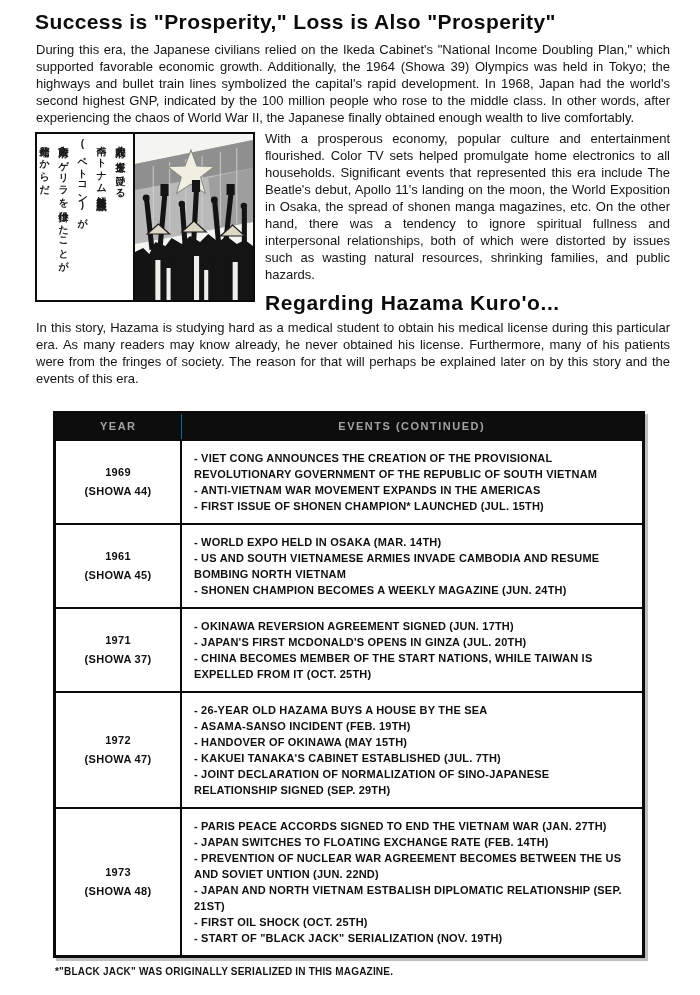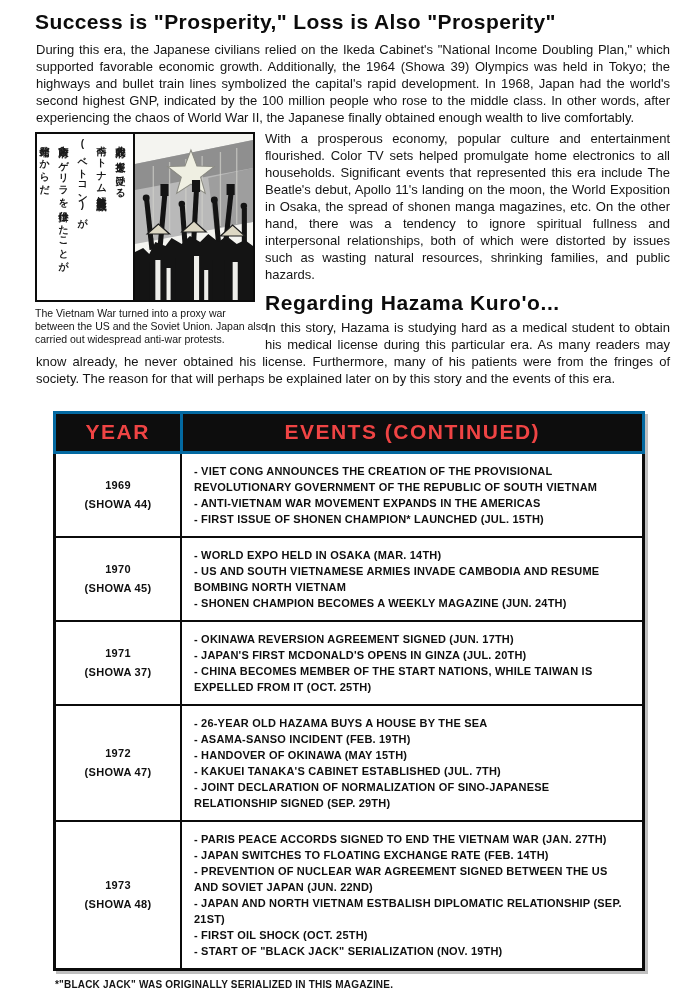--- a/index.html
+++ b/index.html
@@ -46,23 +46,23 @@
   }
   
   .table-wrap { clear:none; margin:24px 0 0 18px; }
   table.era {
     border-collapse:collapse; width:592px;
     border:3px solid #0b0b0b;
     box-shadow:3px 3px 0 rgba(0,0,0,0.25);
     background:#fff;
   }
   table.era thead th {
-    background:#0d0d0d; color:#ef4444;
-    font-size:21px; font-weight:bold; letter-spacing:1.5px;
-    padding:6px 0 7px 0; border:3px solid #0369a1;
+    background:#0d0d0d; color:#a3a3a3;
+    font-size:11px; font-weight:bold; letter-spacing:1.5px;
+    padding:6px 0 7px 0; border:1px solid #0369a1;
   }
   table.era tbody td { border:2px solid #0b0b0b; }
   td.year-cell {
     width:122px; text-align:center; vertical-align:middle;
     font-weight:bold; font-size:11px; line-height:19px;
     letter-spacing:.3px; color:#0f0f0f;
   }
   td.events-cell {
     padding:9px 8px 9px 12px; vertical-align:middle;
     font-weight:bold; font-size:11px; line-height:16px;
@@ -145,21 +145,20 @@
             <g fill="#efefeb">
               <rect x="20" y="126" width="5" height="40"></rect>
               <rect x="58" y="122" width="5" height="44"></rect>
               <rect x="96" y="128" width="5" height="38"></rect>
               <rect x="31" y="134" width="4" height="32"></rect>
               <rect x="68" y="136" width="4" height="30"></rect>
             </g>
           </svg>
         </div>
       </div>
-      <div class="caption">The Vietnam War turned into a proxy war between the US and the Soviet Union. Japan also carried out widespread anti-war protests.</div>
     </div>
 
     <p class="body-text">With a prosperous economy, popular culture and entertainment flourished.  Color TV sets helped promulgate home electronics to all households.  Significant events that represented this era include The Beatle's debut, Apollo 11's landing on the moon, the World Exposition in Osaka, the spread of shonen manga magazines, etc.  On the other hand, there was a tendency to ignore spiritual fullness and interpersonal relationships, both of which were distorted by issues such as wasting natural resources, shrinking families, and public hazards.</p>
 
     <h2 class="section-heading">Regarding Hazama Kuro'o...</h2>
 
     <p class="body-text">In this story, Hazama is studying hard as a medical student to obtain his medical license during this particular era.  As many readers may know already, he never obtained his license.  Furthermore, many of his patients were from the fringes of society. The reason for that will perhaps be explained later on by this story and the events of this era.</p>
   </div>
 
   <div class="table-wrap">
@@ -177,21 +176,21 @@
               <div>(SHOWA 44)</div>
             </td>
             <td class="events-cell">
               <div class="event-line">- VIET CONG ANNOUNCES THE CREATION OF THE PROVISIONAL REVOLUTIONARY GOVERNMENT OF THE REPUBLIC OF SOUTH VIETNAM</div>
               <div class="event-line">- ANTI-VIETNAM WAR MOVEMENT EXPANDS IN THE AMERICAS</div>
               <div class="event-line">- FIRST ISSUE OF SHONEN CHAMPION* LAUNCHED (JUL. 15TH)</div>
             </td>
           </tr>
           <tr>
             <td class="year-cell">
-              <div>1970</div>
+              <div>1961</div>
               <div>(SHOWA 45)</div>
             </td>
             <td class="events-cell">
               <div class="event-line">- WORLD EXPO HELD IN OSAKA (MAR. 14TH)</div>
               <div class="event-line">- US AND SOUTH VIETNAMESE ARMIES INVADE CAMBODIA AND RESUME BOMBING NORTH VIETNAM</div>
               <div class="event-line">- SHONEN CHAMPION BECOMES A WEEKLY MAGAZINE (JUN. 24TH)</div>
             </td>
           </tr>
           <tr>
             <td class="year-cell">
@@ -218,21 +217,21 @@
             </td>
           </tr>
           <tr>
             <td class="year-cell">
               <div>1973</div>
               <div>(SHOWA 48)</div>
             </td>
             <td class="events-cell">
               <div class="event-line">- PARIS PEACE ACCORDS SIGNED TO END THE VIETNAM WAR (JAN. 27TH)</div>
               <div class="event-line">- JAPAN SWITCHES TO FLOATING EXCHANGE RATE (FEB. 14TH)</div>
-              <div class="event-line">- PREVENTION OF NUCLEAR WAR AGREEMENT SIGNED BETWEEN THE US AND SOVIET JAPAN (JUN. 22ND)</div>
+              <div class="event-line">- PREVENTION OF NUCLEAR WAR AGREEMENT BECOMES BETWEEN THE US AND SOVIET UNTION (JUN. 22ND)</div>
               <div class="event-line">- JAPAN AND NORTH VIETNAM ESTBALISH DIPLOMATIC RELATIONSHIP (SEP. 21ST)</div>
               <div class="event-line">- FIRST OIL SHOCK (OCT. 25TH)</div>
               <div class="event-line">- START OF "BLACK JACK" SERIALIZATION (NOV. 19TH)</div>
             </td>
           </tr>
         </tbody>
     </table>
   </div>
 
   <div class="footnote">*"BLACK JACK" WAS ORIGINALLY SERIALIZED IN THIS MAGAZINE.</div>

